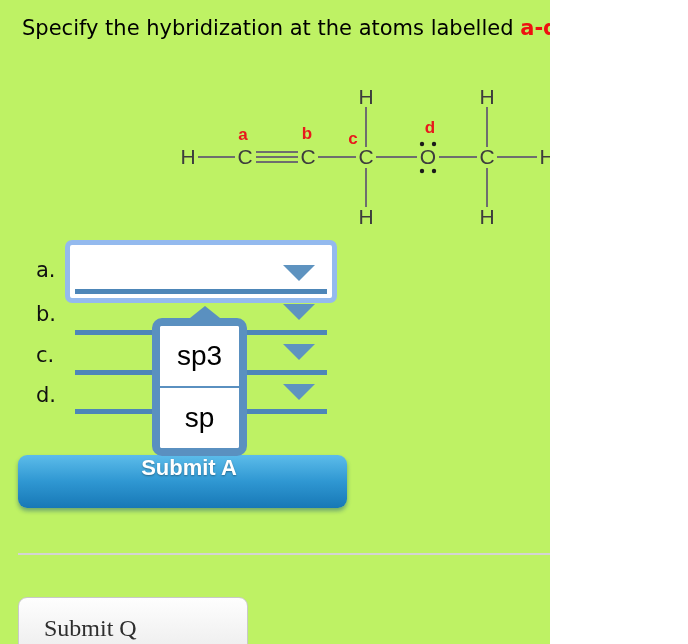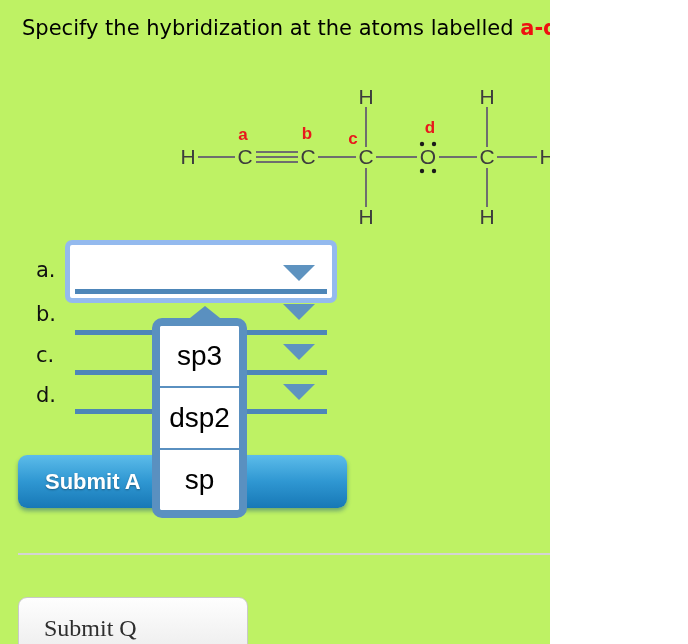--- a/index.html
+++ b/index.html
@@ -23,21 +23,21 @@
               border:5px solid #94baee;border-radius:7px;background:#fff;box-sizing:border-box;}
   .underline{position:absolute;width:252px;height:5px;background:#4d86b8;}
   .tri{position:absolute;width:0;height:0;border-left:16px solid transparent;
        border-right:16px solid transparent;border-top:16px solid #5e93c0;}
 
   
   .submit-btn{position:absolute;left:18px;top:455px;width:329px;height:53px;
               border-radius:9px;background:linear-gradient(180deg,#5cbcea 0%,#2f97d2 50%,#1778b6 100%);
               box-shadow:0 3px 4px rgba(20,80,120,0.45);
               display:flex;align-items:center;justify-content:flex-start;
-              padding:0 14px 0 27px;box-sizing:border-box;cursor:pointer;z-index:1;}
+              padding:0 14px 0 27px;box-sizing:border-box;cursor:pointer;z-index:1;flex-direction:column;}
   .submit-btn span{color:#fff;font-weight:bold;font-size:22px;
                    font-family:"Liberation Sans",sans-serif;text-shadow:0 1px 2px rgba(0,0,0,0.35);}
 
   
   .divider{position:absolute;left:18px;top:553px;width:670px;height:2px;background:#d4d4d4;}
 
   
   .quiz-btn{position:absolute;left:18px;top:597px;width:230px;height:60px;
             border:1px solid #c9c9c9;border-radius:9px;
             background:linear-gradient(180deg,#fefefe,#ececec);
@@ -128,18 +128,17 @@
   <div class="divider"></div>
 
   <div class="quiz-btn">
     <span>Submit Q</span>
   </div>
 
   <div class="popup">
     <div class="popup-caret"></div>
     <div class="popup-body">
       <div class="popup-item">sp3</div>
-      <div class="popup-item">dsp2</div>
       <div class="popup-item">sp</div>
     </div>
   </div>
 
 </div>
 
 </body></html>

